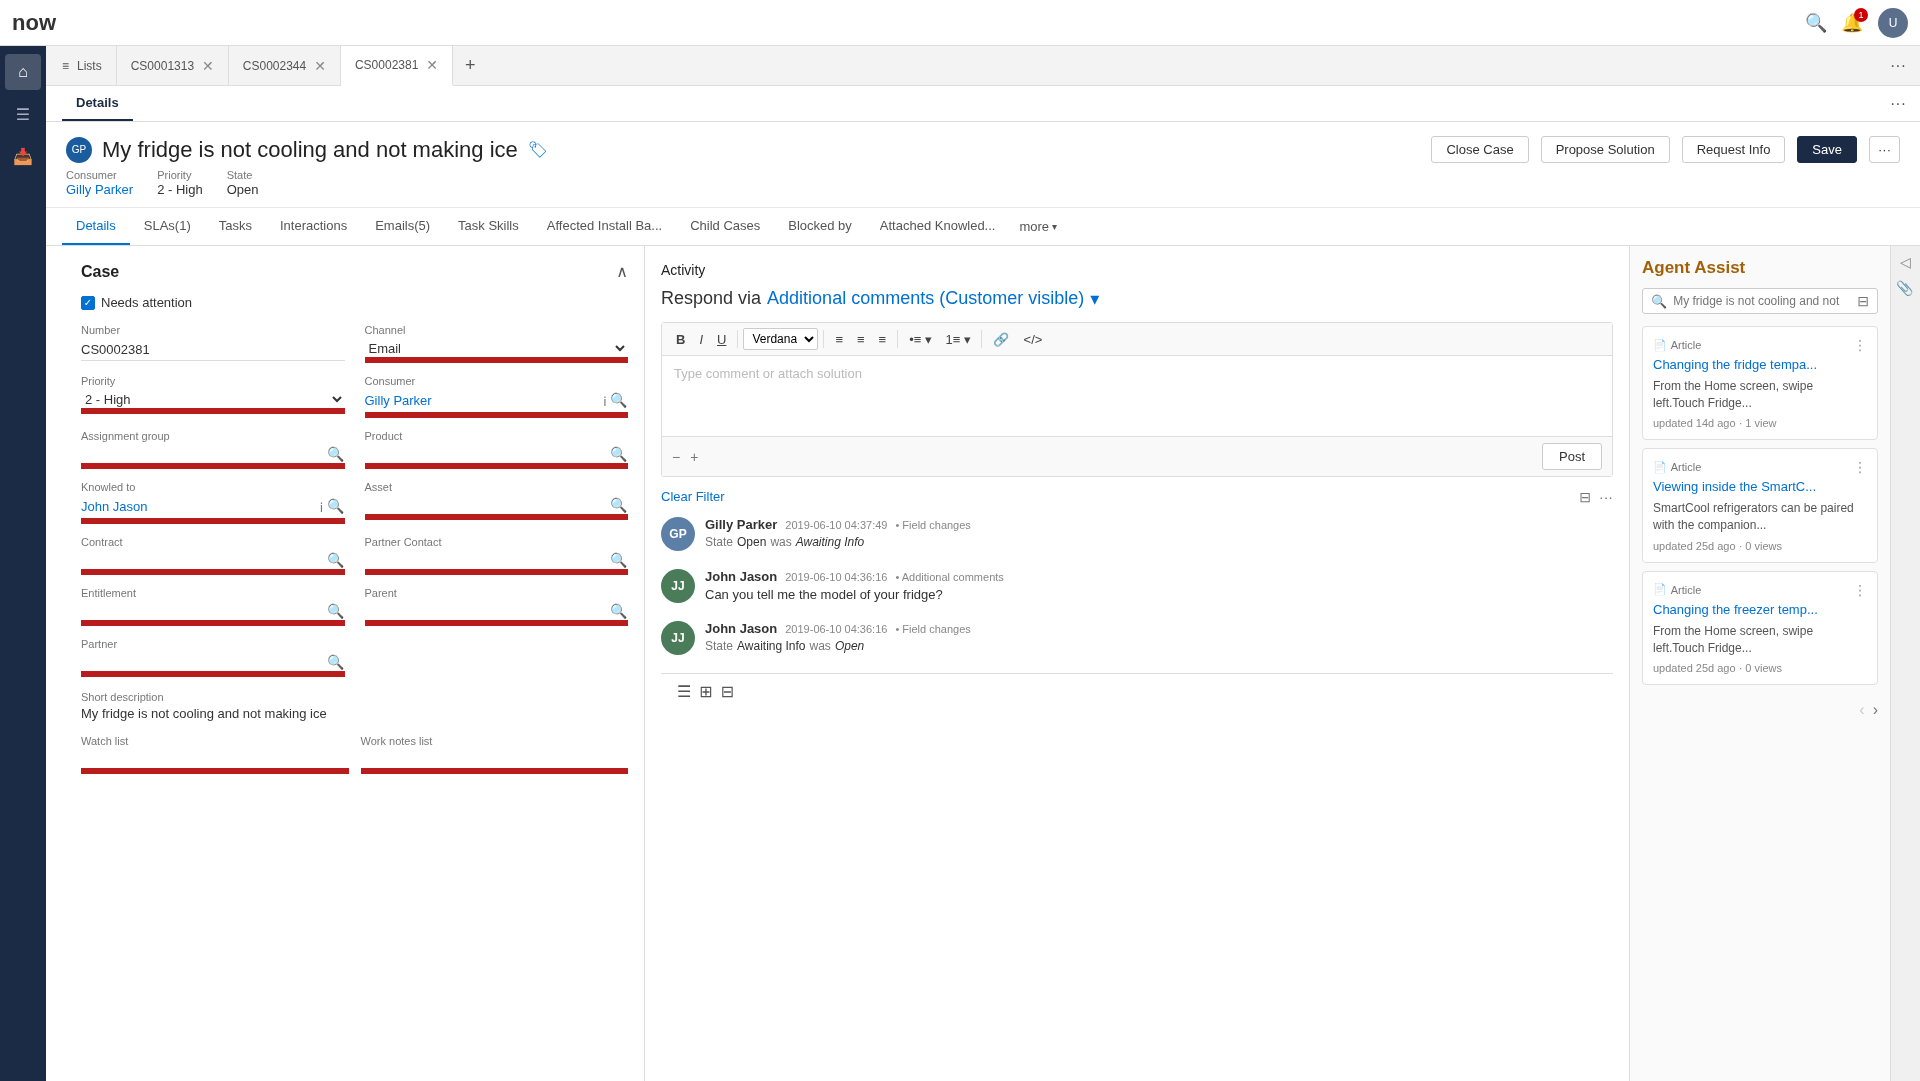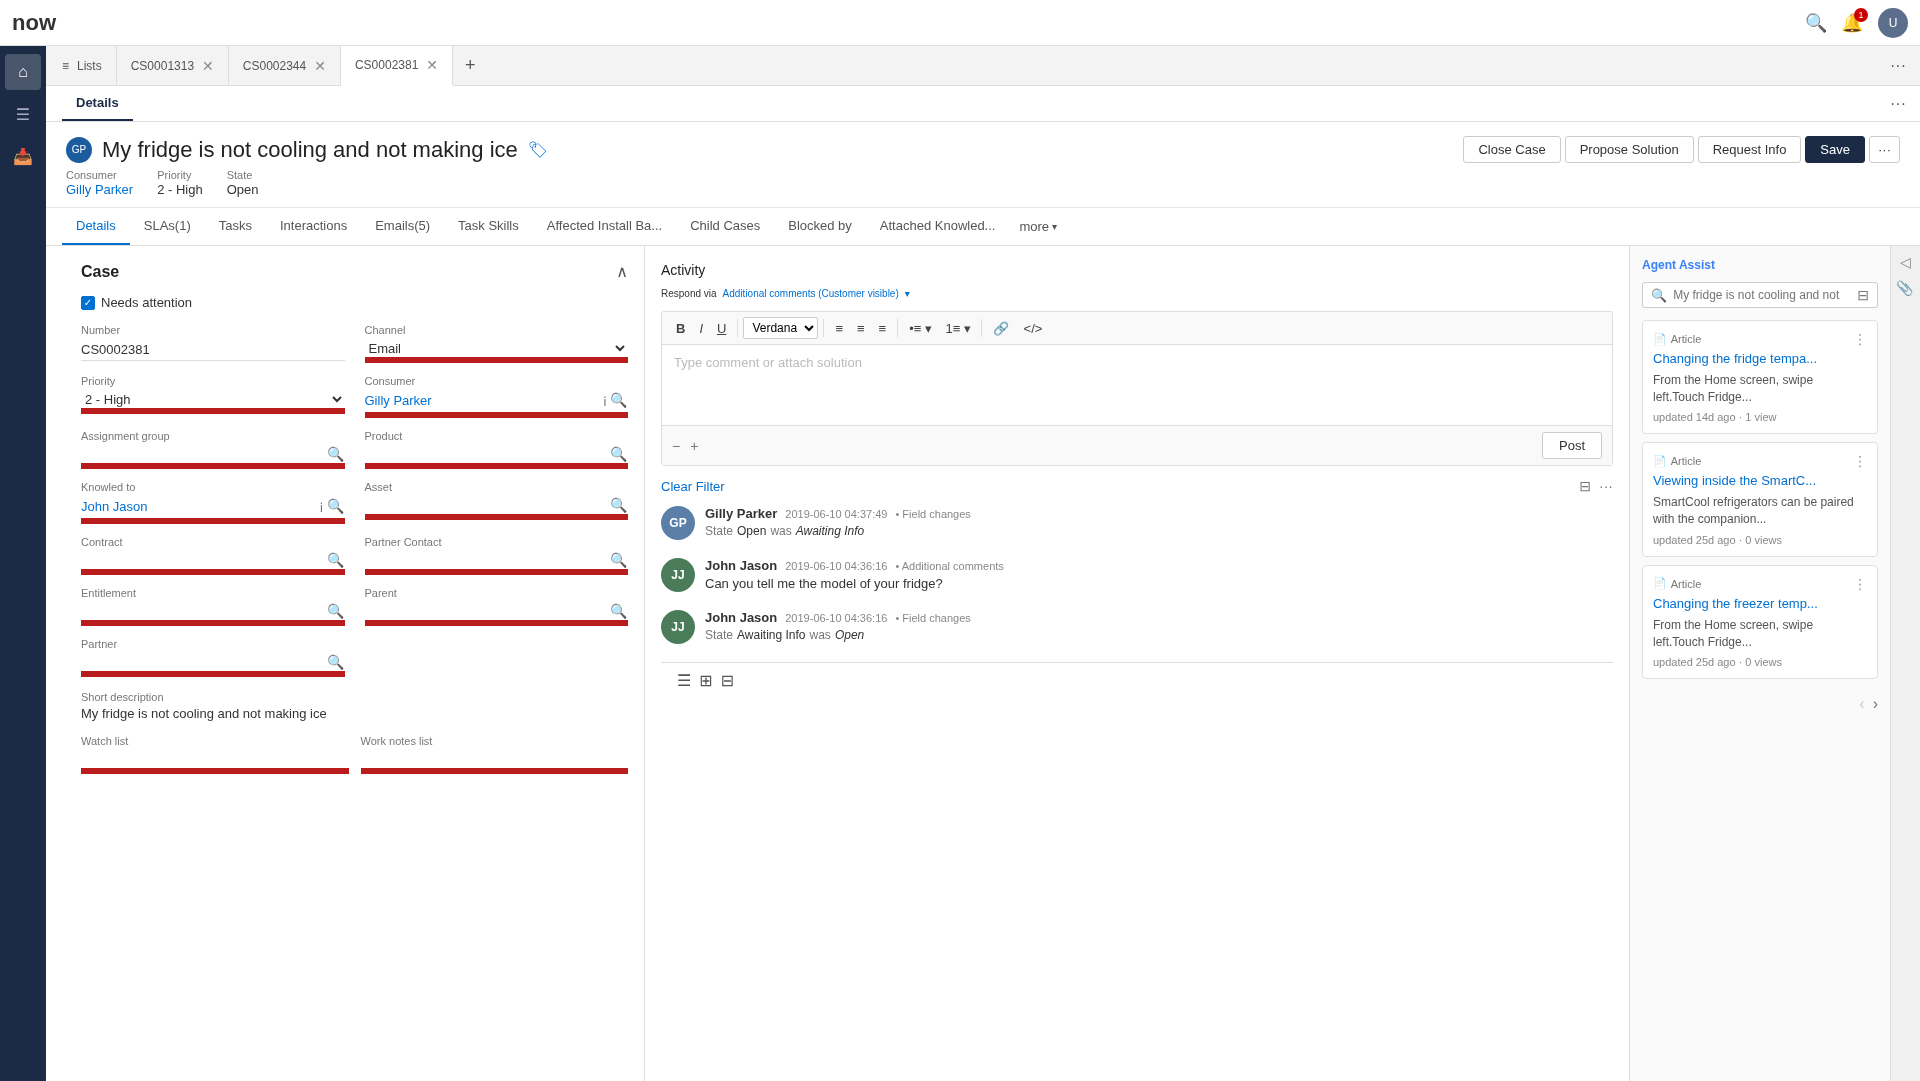--- a/index.html
+++ b/index.html
@@ -39,21 +39,21 @@
     .sub-tab { padding: 0 14px; display: flex; align-items: center; cursor: pointer; font-size: 13px; color: #555; border-bottom: 2px solid transparent; }
     .sub-tab.active { color: #1b2b45; border-bottom-color: #1b2b45; font-weight: 600; }
 
     
     .page-content { flex: 1; overflow-y: auto; display: flex; flex-direction: column; }
 
     
     .case-header { padding: 14px 20px 10px; border-bottom: 1px solid #e8e8e8; display: flex; flex-direction: column; gap: 6px; }
     .case-title-row { display: flex; align-items: center; gap: 10px; justify-content: space-between; }
     .case-title { font-size: 22px; font-weight: 400; color: #222; }
-    .case-actions { display: flex; align-items: center; gap: 4px; }
+    .case-actions { display: flex; align-items: center; gap: 12px; }
     .case-action-btn { padding: 5px 14px; border: 1px solid #ccc; background: #fff; cursor: pointer; font-size: 13px; border-radius: 3px; color: #333; }
     .case-meta-row { display: flex; align-items: center; gap: 24px; }
     .case-meta-item { display: flex; flex-direction: column; gap: 1px; }
     .case-meta-label { font-size: 11px; color: #777; }
     .case-meta-value { font-size: 13px; color: #0070d2; cursor: pointer; }
     .case-meta-value.plain { color: #333; }
     .tag-icon { color: #0070d2; font-size: 16px; cursor: pointer; }
     .user-avatar-sm { width: 26px; height: 26px; border-radius: 50%; background: #1b5c9f; color: #fff; display: flex; align-items: center; justify-content: center; font-size: 10px; }
 
     
@@ -86,40 +86,40 @@
     .input-icon { color: #777; cursor: pointer; font-size: 13px; }
     .search-icon-inline { color: #777; cursor: pointer; font-size: 14px; }
     .opened-date { font-size: 12px; color: #777; }
     .short-desc-label { font-size: 11px; color: #777; margin-top: 10px; }
     .short-desc-value { font-size: 13px; color: #333; margin-top: 3px; }
     .watch-list-row { display: grid; grid-template-columns: 1fr 1fr; gap: 12px; margin-top: 14px; }
 
     
     .middle-panel { flex: 1; overflow-y: auto; border-right: 1px solid #ddd; padding: 16px; min-width: 0; }
     .activity-title { font-size: 14px; font-weight: 400; margin-bottom: 10px; color: #222; }
-    .respond-bar { display: flex; align-items: center; gap: 6px; margin-bottom: 12px; font-size: 10px; }
+    .respond-bar { display: flex; align-items: flex-start; gap: 6px; margin-bottom: 12px; font-size: 18px; }
     .respond-link { color: #0070d2; cursor: pointer; }
     .chevron-sm { color: #0070d2; }
 
     
     .rte-container { border: 1px solid #ddd; border-radius: 3px; margin-bottom: 12px; }
     .rte-toolbar { display: flex; align-items: center; gap: 2px; padding: 5px 8px; border-bottom: 1px solid #ddd; background: #f9f9f9; flex-wrap: wrap; }
     .rte-btn { padding: 2px 6px; border: none; background: transparent; cursor: pointer; font-size: 13px; color: #444; border-radius: 2px; }
     .rte-btn.bold { font-weight: 700; }
     .rte-btn.italic { font-style: italic; }
     .rte-btn.underline { text-decoration: underline; }
     .rte-font-select { border: 1px solid #ccc; background: #fff; font-size: 12px; padding: 2px 4px; border-radius: 2px; cursor: pointer; }
     .rte-separator { width: 1px; height: 18px; background: #ddd; margin: 0 3px; }
     .rte-body { min-height: 80px; padding: 10px 12px; font-size: 13px; color: #bbb; cursor: text; }
     .rte-footer { display: flex; justify-content: space-between; align-items: center; padding: 6px 10px; border-top: 1px solid #ddd; background: #f9f9f9; }
     .rte-footer-icons { display: flex; gap: 10px; }
     .post-btn { padding: 5px 16px; border: 1px solid #ccc; background: #fff; cursor: pointer; font-size: 13px; border-radius: 3px; color: #333; }
 
     
-    .filter-bar { display: flex; align-items: center; justify-content: space-between; margin-bottom: 12px; }
+    .filter-bar { display: flex; align-items: flex-start; justify-content: space-between; margin-bottom: 12px; }
     .clear-filter { color: #0070d2; cursor: pointer; font-size: 13px; }
     .filter-icons { display: flex; gap: 8px; }
     .filter-icon { color: #777; cursor: pointer; font-size: 14px; }
 
     
     .activity-item { display: flex; gap: 10px; margin-bottom: 18px; }
     .activity-avatar { width: 34px; height: 34px; border-radius: 50%; flex-shrink: 0; display: flex; align-items: center; justify-content: center; font-size: 12px; font-weight: 600; color: #fff; }
     .avatar-gp { background: #5b7fa6; }
     .avatar-jj { background: #4a7c59; }
     .activity-content { flex: 1; }
@@ -127,21 +127,21 @@
     .activity-author { font-weight: 600; font-size: 13px; color: #333; }
     .activity-time { font-size: 11px; color: #888; }
     .activity-type { font-size: 11px; color: #888; }
     .activity-state { display: flex; gap: 4px; align-items: center; font-size: 12px; }
     .state-label { color: #777; }
     .state-from { font-style: italic; color: #333; }
     .activity-message { font-size: 13px; color: #333; }
 
     
     .right-panel { width: 260px; flex-shrink: 0; overflow-y: auto; padding: 12px; background: #fafafa; }
-    .agent-assist-title { font-size: 12px; font-weight: 600; margin-bottom: 10px; color: #3b82f6; }
+    .agent-assist-title { font-size: 17px; font-weight: 600; margin-bottom: 10px; color: #a16207; }
     .agent-search-bar { display: flex; align-items: center; border: 1px solid #ccc; background: #fff; border-radius: 3px; padding: 4px 8px; margin-bottom: 12px; gap: 6px; }
     .agent-search-input { border: none; outline: none; font-size: 12px; flex: 1; color: #333; background: transparent; }
     .agent-filter-icon { color: #777; cursor: pointer; font-size: 14px; }
 
     
     .article-card { background: #fff; border: 1px solid #e0e0e0; border-radius: 4px; padding: 10px; margin-bottom: 8px; }
     .article-card-header { display: flex; align-items: center; justify-content: space-between; margin-bottom: 4px; }
     .article-type { display: flex; align-items: center; gap: 4px; font-size: 11px; color: #777; }
     .article-more { color: #999; cursor: pointer; font-size: 14px; }
     .article-title { font-size: 13px; color: #0070d2; cursor: pointer; font-weight: 500; margin-bottom: 4px; line-height: 1.3; }

